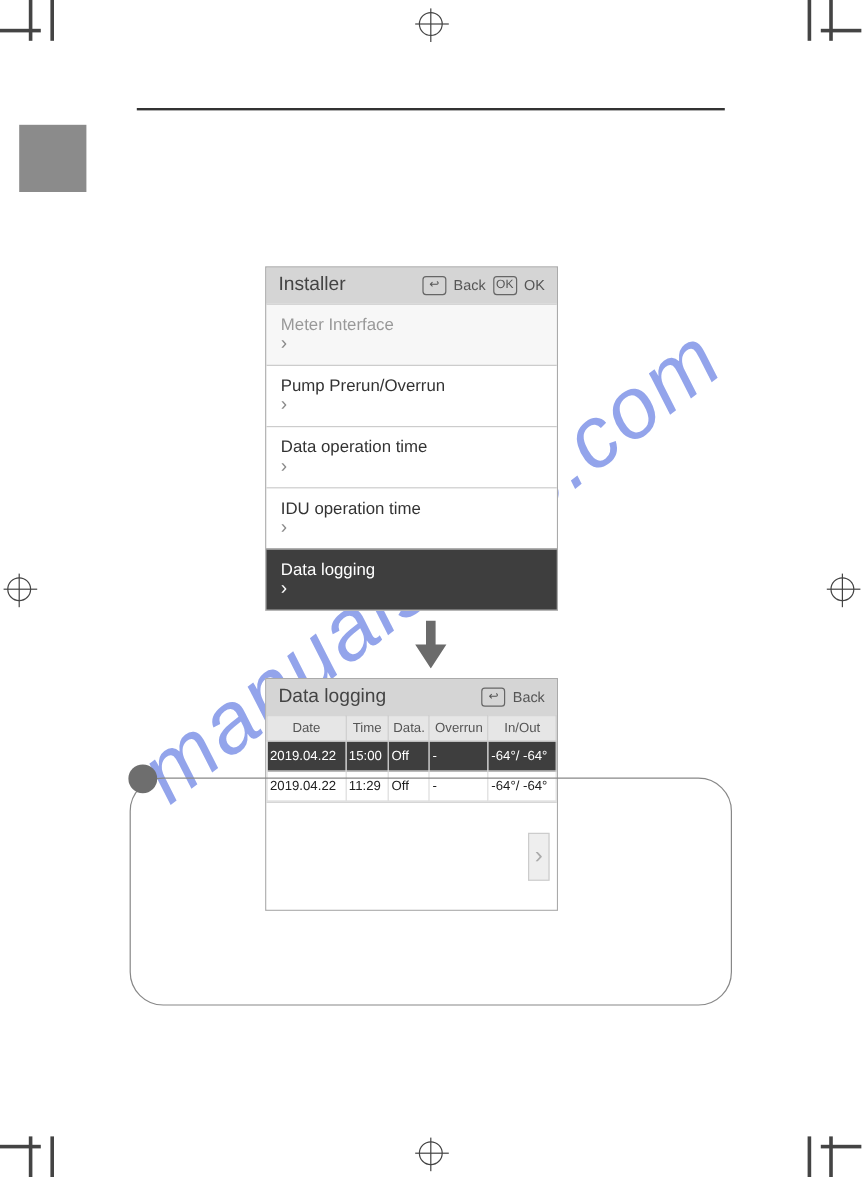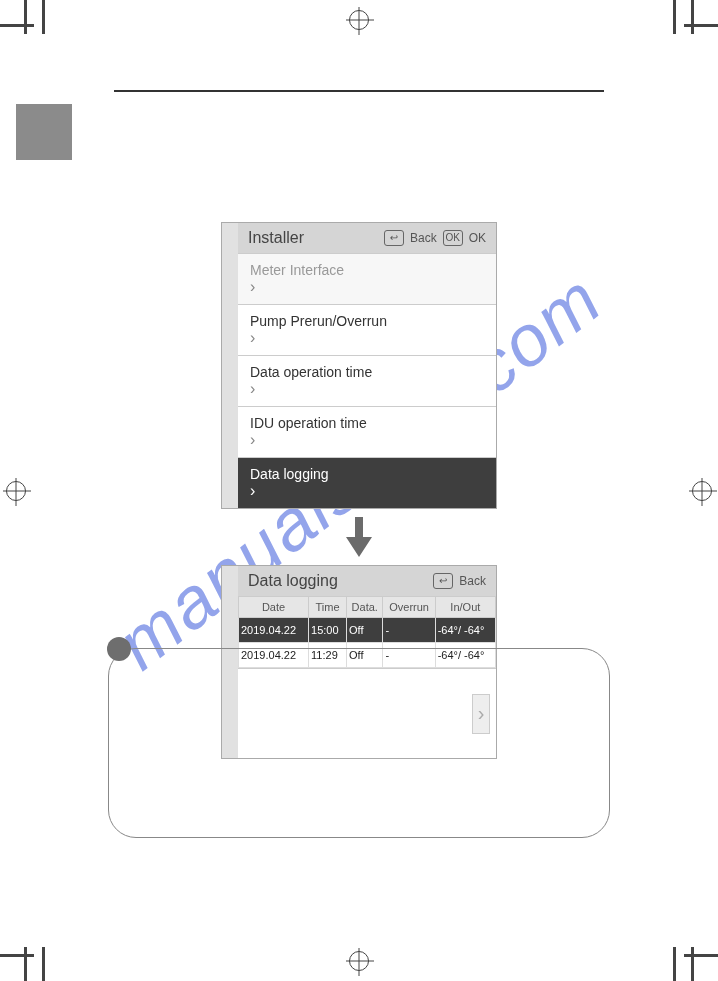--- a/index.html
+++ b/index.html
@@ -24,21 +24,21 @@
     .reg-bottom{bottom:10px;left:50%;transform:translateX(-50%);}
     .reg-left{left:6px;top:50%;transform:translateY(-50%);}
     .reg-right{right:6px;top:50%;transform:translateY(-50%);}
 
     .page { position:absolute; left:114px; top:90px; width:490px; border-top:2px solid #333; }
 
     .grey-tab { position:absolute; left:16px; top:104px; width:56px; height:56px; background:#8b8b8b; }
 
     
     .screens { position:absolute; left:221px; top:222px; width:276px; }
-    .screen { width:276px; border:1px solid #aaa; background:#e1e1e1;padding-left:16px; }
+    .screen { width:244px; border:1px solid #aaa; background:#e1e1e1; }
     .titlebar { display:flex; align-items:center; justify-content:space-between; padding:6px 10px; background:#d5d5d5; font-size:16px; color:#444; }
     .titlebar .btns { display:flex; align-items:center; gap:6px; font-size:12px; color:#555; }
     .btns .iconbox{display:inline-flex;align-items:center;justify-content:center;width:20px;height:16px;border:1.5px solid #666;border-radius:3px;font-size:10px;line-height:1;}
 
     .menu-row{display:flex;justify-content:space-between;padding:8px 12px;background:#fff;border-top:1px solid #ccc;font-size:14px;color:#333;flex-direction:column;}
     .menu-row.dim{color:#999;background:#f7f7f7;}
     .menu-row .chev{color:#888;font-size:16px;}
     .menu-row.sel{background:#3e3e3e;color:#fff;}
     .menu-row.sel .chev{color:#fff;}
 

